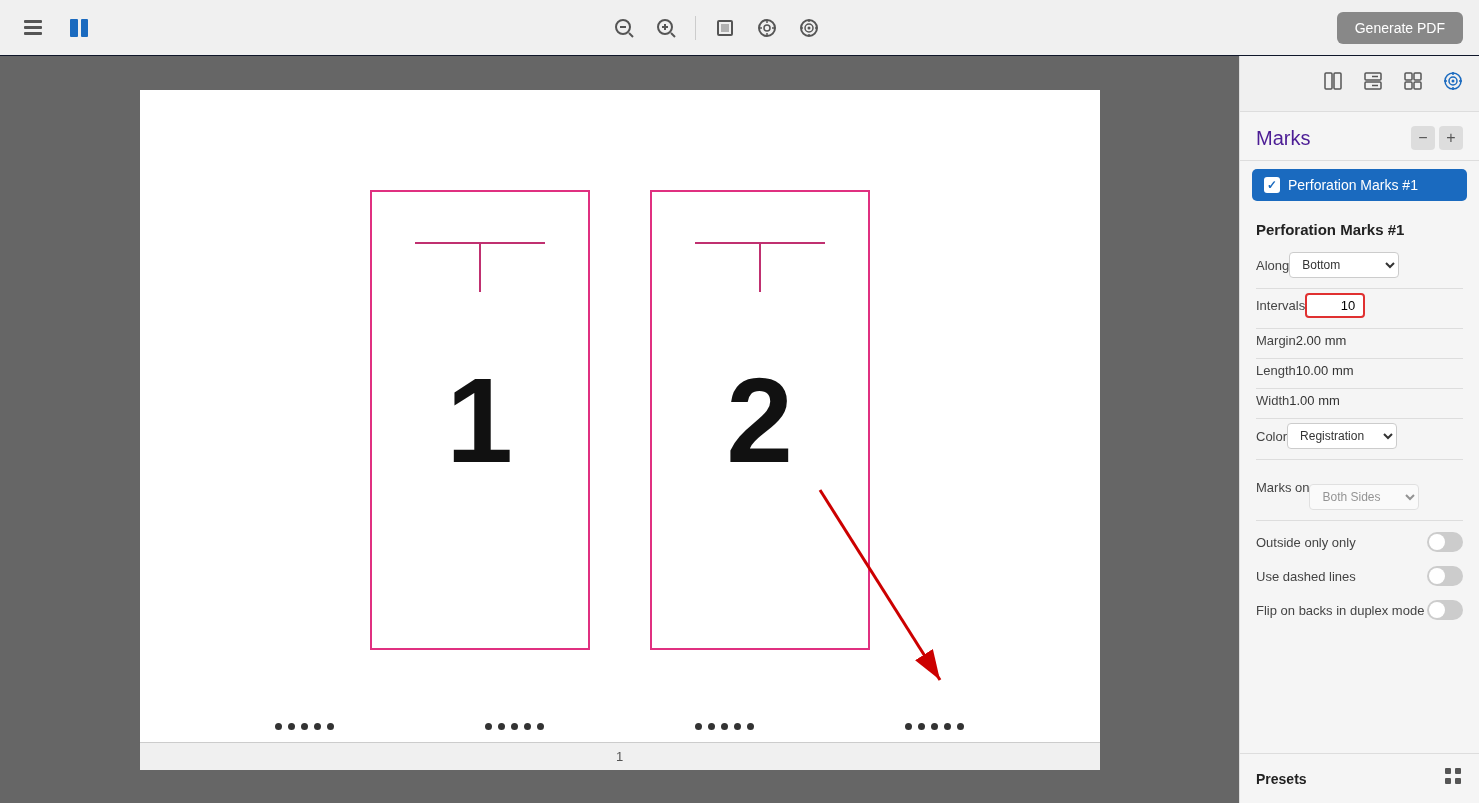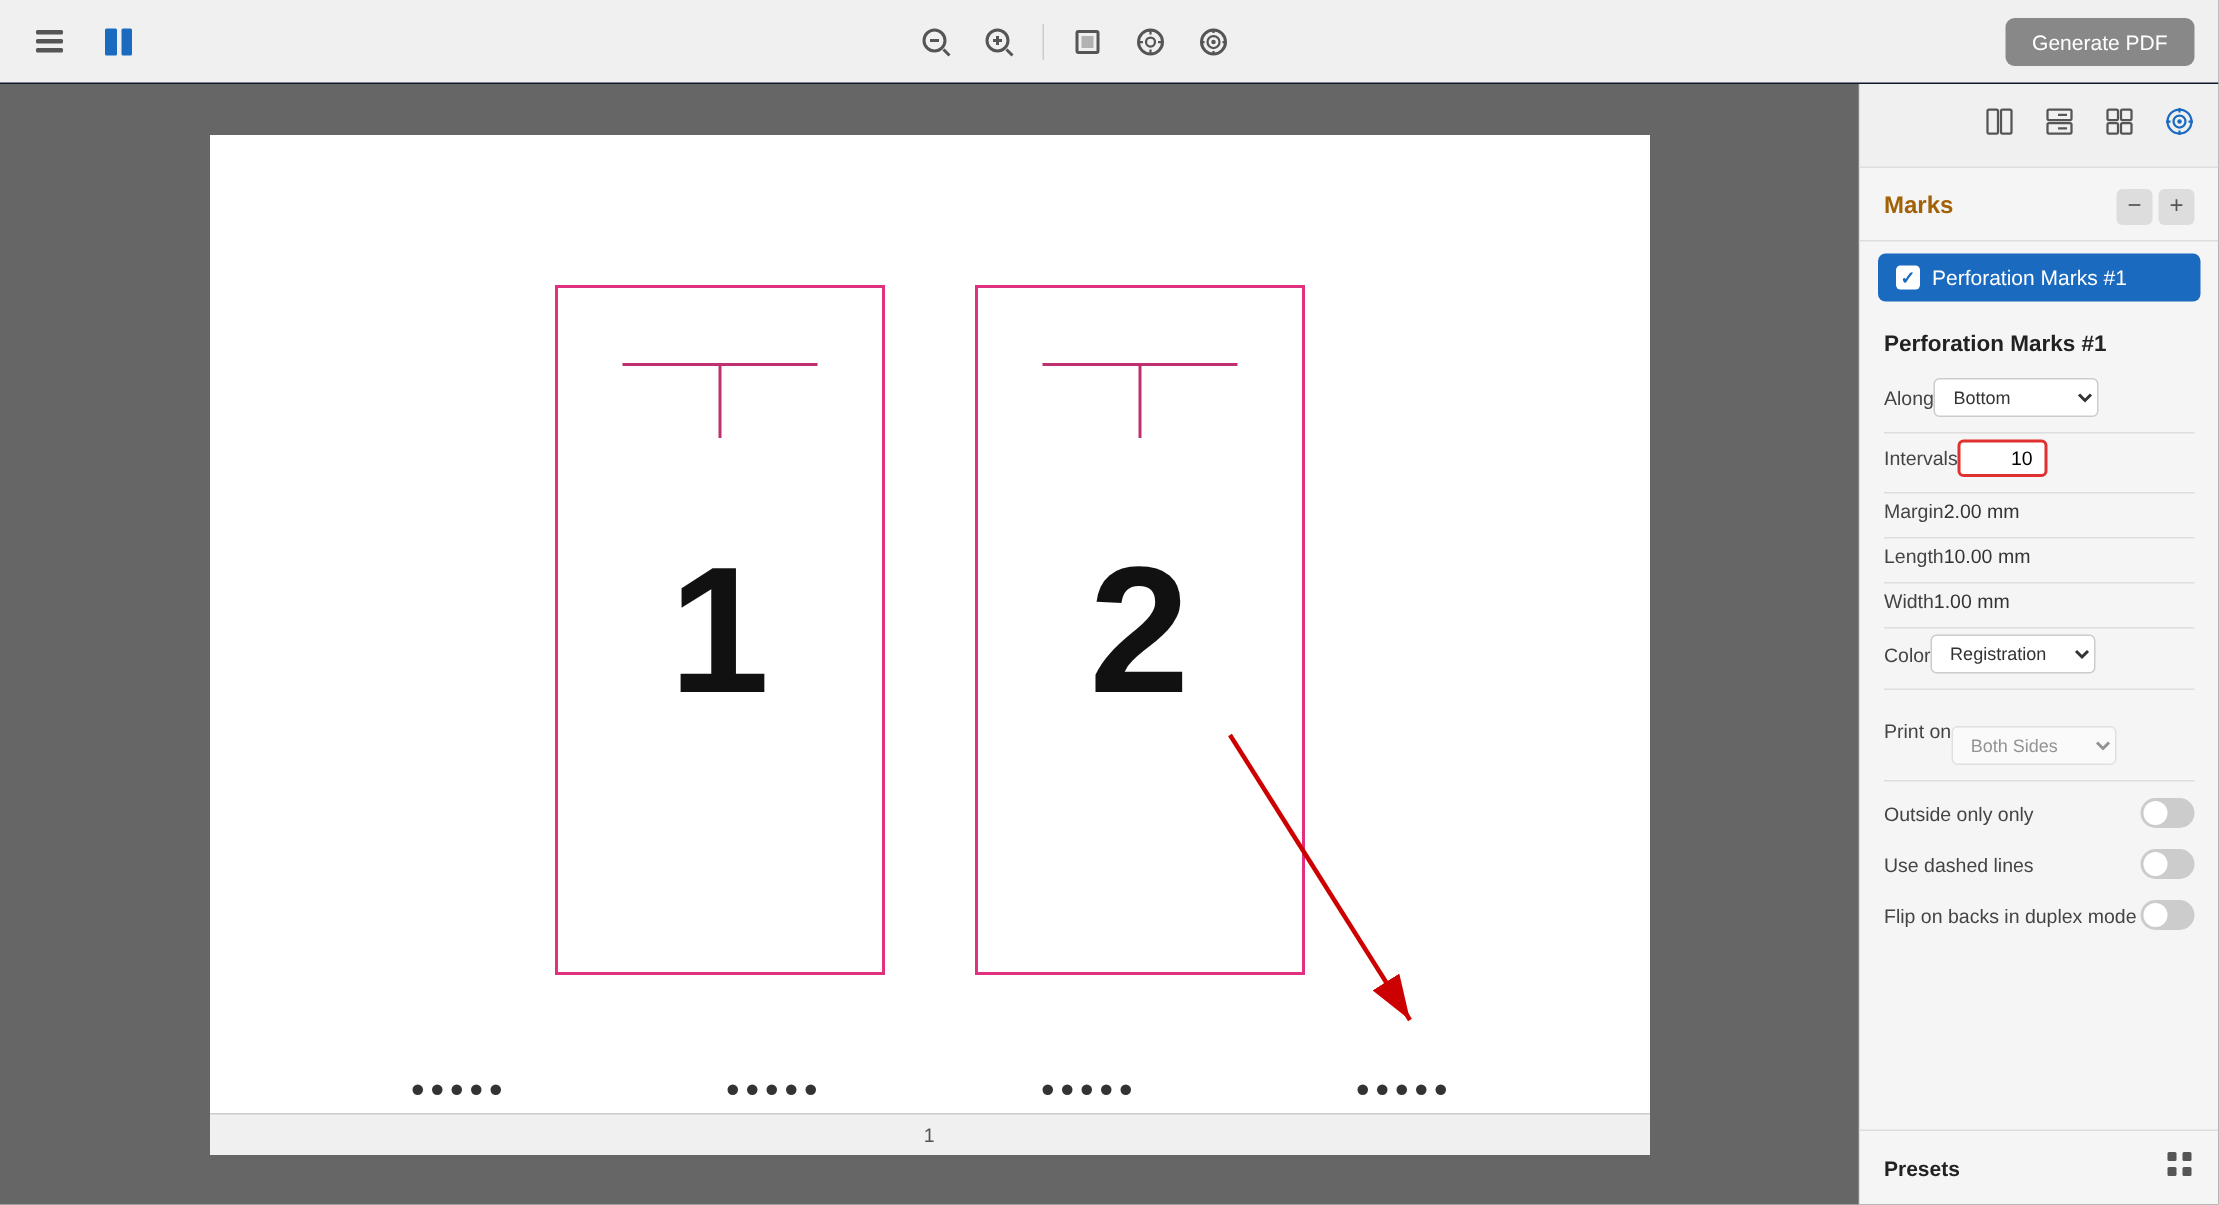--- a/index.html
+++ b/index.html
@@ -229,23 +229,23 @@
 
     
     .marks-header {
       display: flex;
       align-items: center;
       justify-content: space-between;
       padding: 14px 16px 10px;
       border-bottom: 1px solid #ddd;
     }
     .marks-title {
-      font-size: 16px;
-      font-weight: 700;
-      color: #a16207;
+      font-size: 20px;
+      font-weight: 400;
+      color: #4c1d95;
     }
     .marks-header-btns {
       display: flex;
       gap: 4px;
     }
     .marks-btn {
       width: 24px;
       height: 24px;
       background: #ddd;
       border: none;
@@ -637,21 +637,21 @@
       <div class="prop-row">
         <span class="prop-label">Color</span>
         <select class="prop-select">
           <option>Registration</option>
         </select>
       </div>
 
       <div class="divider-line"></div>
 
       <div class="prop-row">
-        <span class="prop-label">Print on</span>
+        <span class="prop-label">Marks on</span>
         <select class="prop-select" style="opacity:0.5; pointer-events:none;margin-top:20px;">
           <option>Both Sides</option>
         </select>
       </div>
 
       <div class="divider-line"></div>
 
       <div class="toggle-row">
         <span class="toggle-label">Outside only only</span>
         <div class="toggle"></div>

